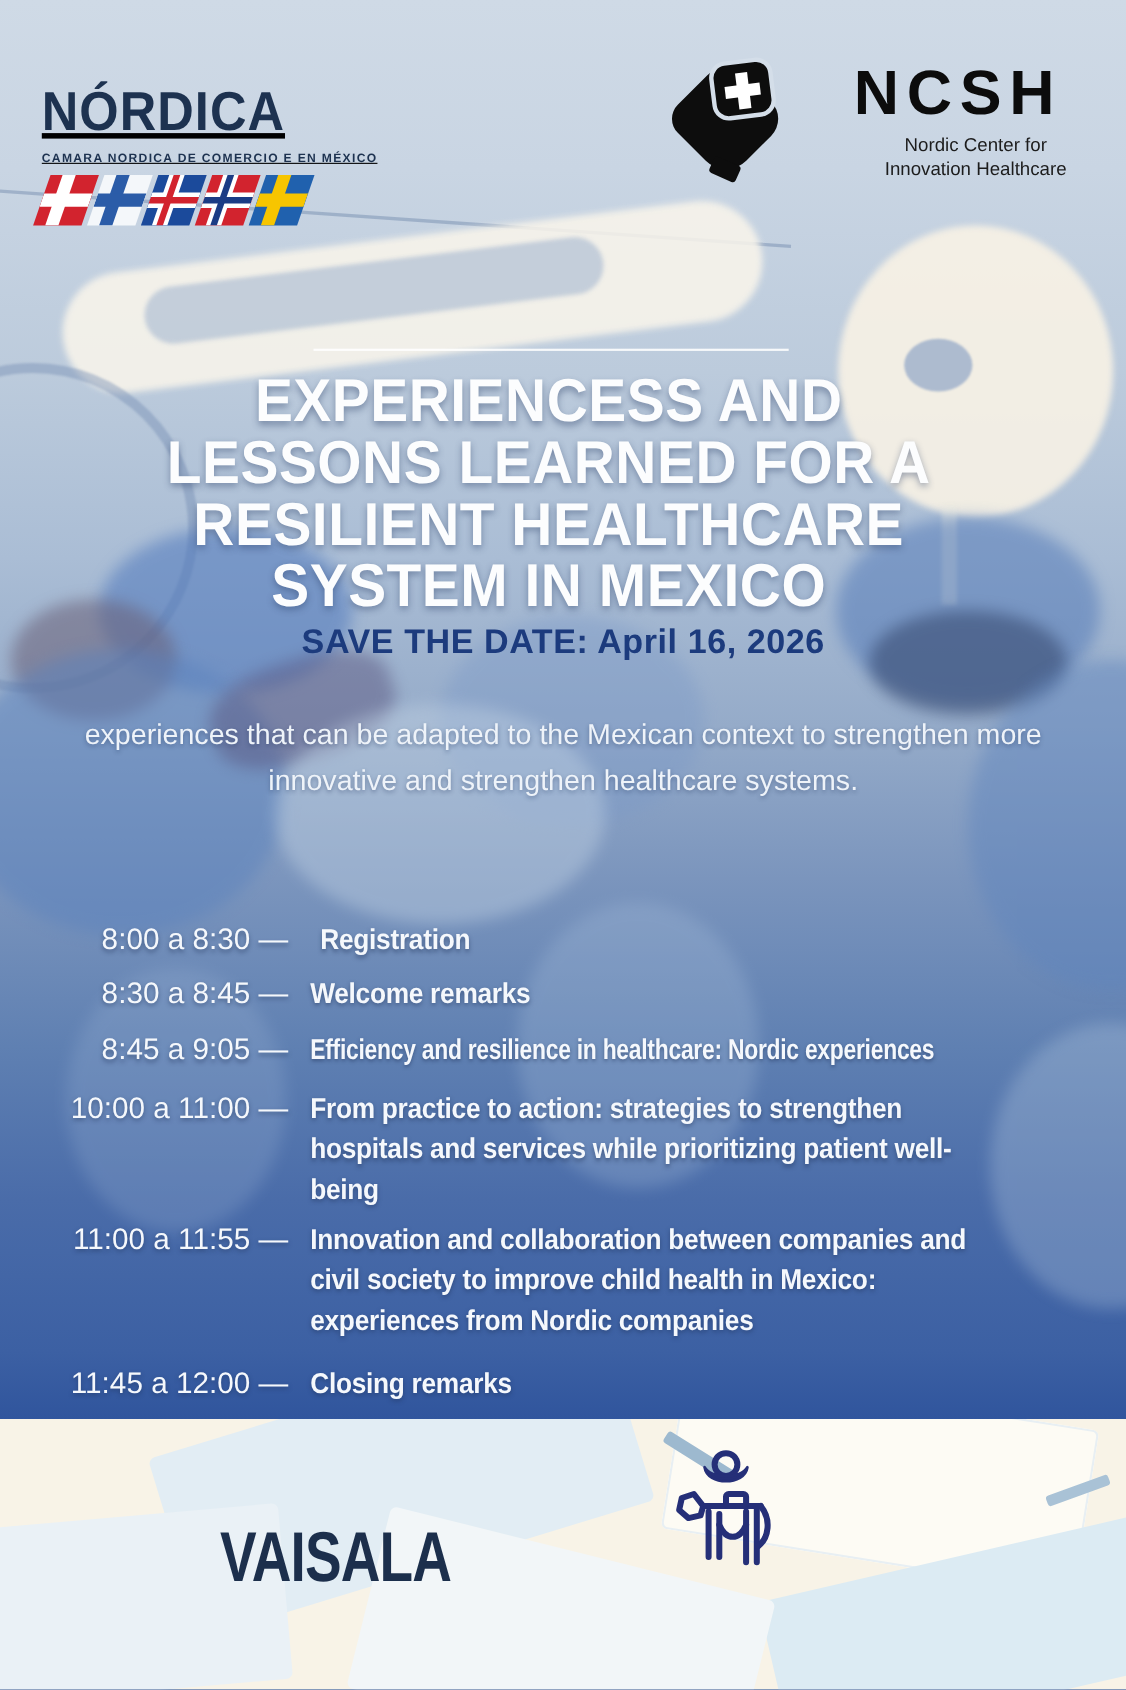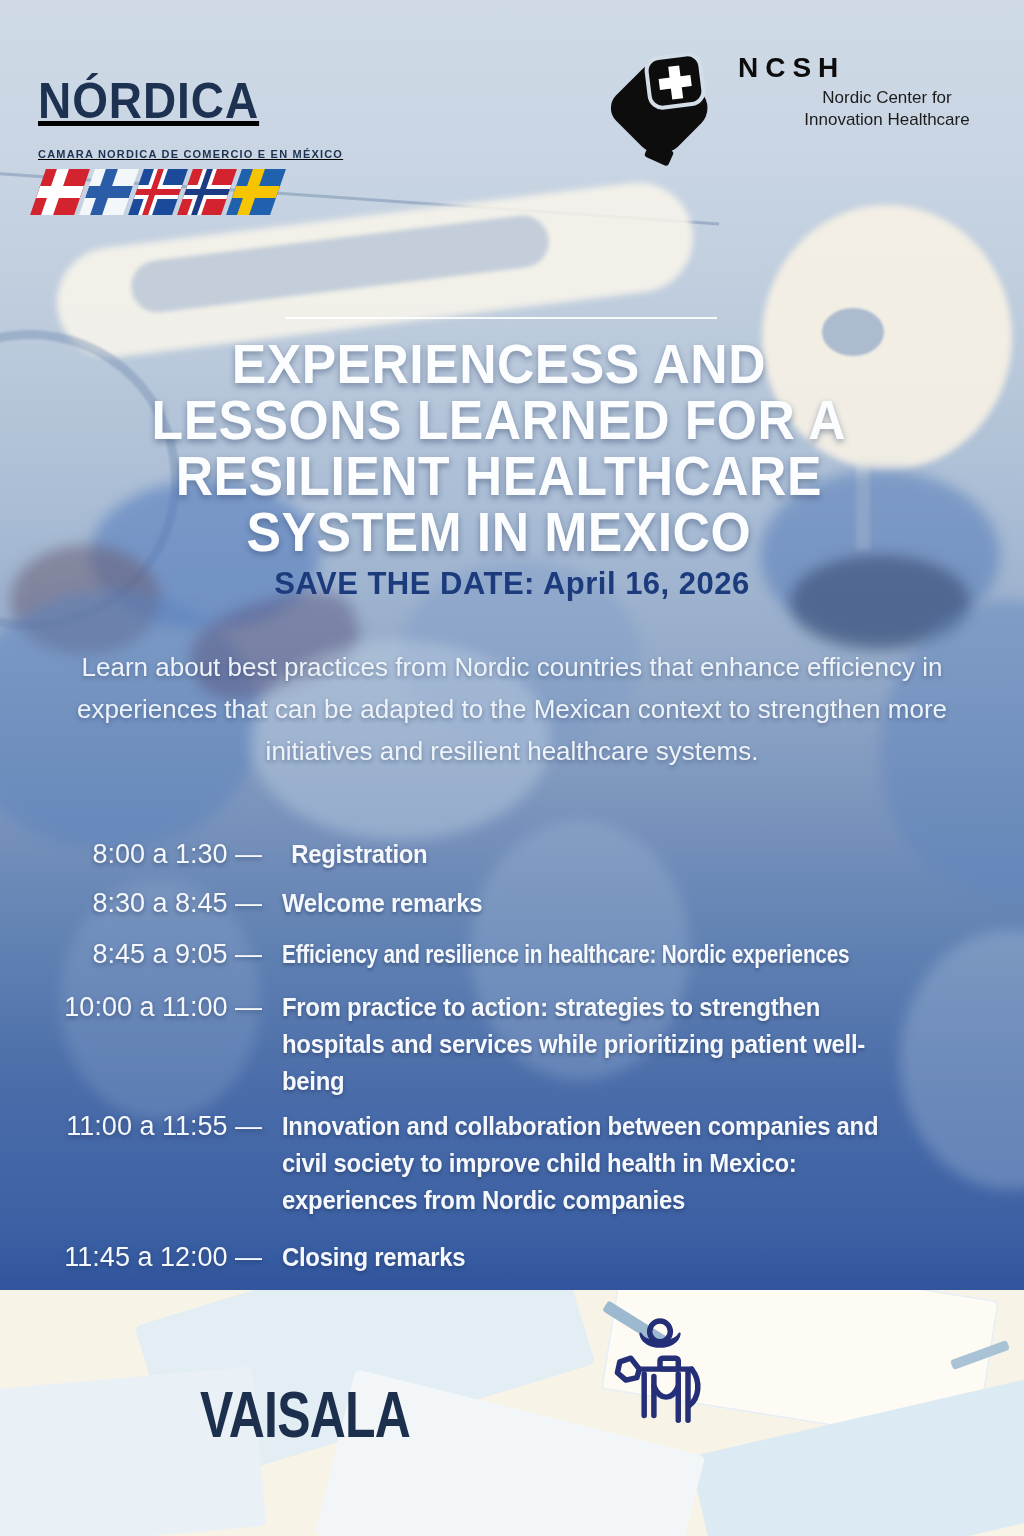--- a/index.html
+++ b/index.html
@@ -41,21 +41,21 @@
   .srg-dark-r  { left:790px; top:555px; width:180px; height:95px;  background:#33456b; opacity:.55; }
   .srg-body-r  { left:880px; top:600px; width:260px; height:300px; background:#5e84bd; opacity:.45; }
   .gauze-1 { left:250px; top:640px; width:300px; height:200px; background:#c6d6e6; opacity:.40; }
   .gauze-2 { left:470px; top:820px; width:220px; height:260px; background:#a9c0dc; opacity:.28; }
   .gauze-3 { left:60px;  top:880px; width:200px; height:240px; background:#9db5d6; opacity:.25; }
   .hand-r  { left:900px; top:930px; width:220px; height:260px; background:#b9cde2; opacity:.30; }
   
   .nordica { position:absolute; left:38px; top:72px; width:270px;text-decoration:underline; }
   .nordica-word { font-size:50px; font-weight:bold; color:#1d3250;
     letter-spacing:1px; transform:scaleX(.92); transform-origin:left center; }
-  .nordica-sub { margin-top:18px; font-size:11px; font-weight:bold;
+  .nordica-sub { margin-top:8px; font-size:11px; font-weight:bold;
     color:#1d3250; letter-spacing:1.2px; white-space:nowrap; }
   .flags { display:flex; margin-top:9px; gap:5px; }
   .flag { position:relative; width:44px; height:46px;
     transform:skewX(-19deg); overflow:hidden; flex-shrink:0; }
   .flag i { position:absolute; display:block; }
   .flag .h  { left:0; right:0; top:17px;  height:12px; }
   .flag .v  { top:0; bottom:0; left:11px; width:12px; }
   .flag .h2 { left:0; right:0; top:20px;  height:6px; }
   .flag .v2 { top:0; bottom:0; left:14px; width:6px; }
   .flag-dk { background:#d2232e; } .flag-dk .h,.flag-dk .v { background:#fff; }
@@ -71,22 +71,22 @@
   .ncsh-icon { position:absolute; left:-92px; top:2px; width:115px; height:112px; }
   .ncsh-blob { position:absolute; left:8px; top:14px; width:80px; height:80px;
     background:#0d0d0d; border-radius:24px 22px 26px 18px; transform:rotate(45deg); }
   .ncsh-tail { position:absolute; left:34px; top:92px; width:26px; height:16px;
     background:#0d0d0d; border-radius:3px; transform:rotate(24deg); }
   .ncsh-kit { position:absolute; left:34px; top:0px; width:58px; height:54px;
     background:#0d0d0d; border:4px solid #d4dee9; border-radius:15px;
     transform:rotate(-7deg); }
   .ncsh-kit .ch { position:absolute; left:9px; top:19px; width:32px; height:11px; background:#fff; }
   .ncsh-kit .cv { position:absolute; left:20px; top:8px; width:11px; height:33px; background:#fff; }
-  .ncsh-acronym { margin-left:34px; font-size:28px; font-weight:bold;
-    color:#0c0c0c; letter-spacing:7px; }
+  .ncsh-acronym { margin-left:34px; font-size:57px; font-weight:bold;
+    color:#0c0c0c; letter-spacing:7px;text-align:center; }
   .ncsh-tagline { margin-top:3px; width:206px; margin-left:80px;
     text-align:center; font-size:17px; color:#1c1c1c; line-height:22px; }
   
   .divider { position:absolute; top:317px; left:50%;
     transform:translateX(calc(-50% - 11px)); width:432px; height:2px;
     background:rgba(255,255,255,.88); }
   .title { position:absolute; top:336px; left:0; width:100%;
     text-align:center; color:#fcfdfe; font-weight:bold; font-size:55px;
     line-height:56px; letter-spacing:.5px;
     transform:scaleX(.94) translateX(-14px);
@@ -207,28 +207,27 @@
   <div class="divider"></div>
   <h1 class="title">
     <span class="tline">EXPERIENCESS AND</span>
     <span class="tline">LESSONS LEARNED FOR A</span>
     <span class="tline">RESILIENT HEALTHCARE</span>
     <span class="tline">SYSTEM IN MEXICO</span>
   </h1>
   <div class="save-date">SAVE THE DATE: April 16, 2026</div>
 
   <p class="desc">
-    <span class="dline">Learn about best practices from Nordic countries that enhance efficiency in</span>
     <span class="dline">experiences that can be adapted to the Mexican context to strengthen more</span>
-    <span class="dline">initiatives and resilient healthcare systems.</span>
+    <span class="dline">innovative and strengthen healthcare systems.</span>
   </p>
 
   <div class="agenda">
     <div class="arow arow0 m12">
-      <div class="atime">8:00 a 1:30 —</div>
+      <div class="atime">8:00 a 8:30 —</div>
       <div class="atitle">
         <span class="aline">Registration</span>
       </div>
     </div>
     <div class="arow m14">
       <div class="atime">8:30 a 8:45 —</div>
       <div class="atitle">
         <span class="aline">Welcome remarks</span>
       </div>
     </div>

